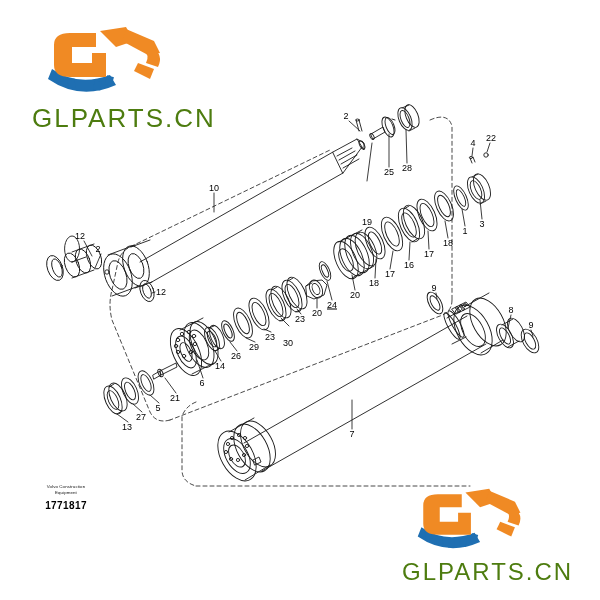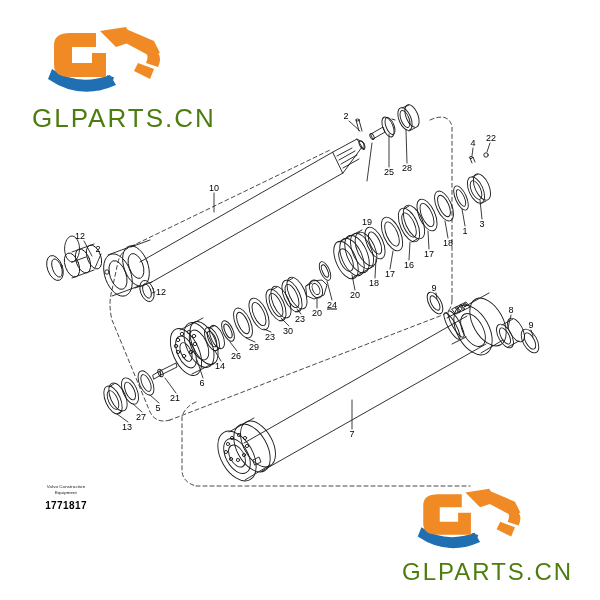--- a/index.html
+++ b/index.html
@@ -315,21 +315,21 @@
       <div class="callout" style="left: 465px; top: 231px;">1</div>
       <div class="callout" style="left: 448px; top: 243px;">18</div>
       <div class="callout" style="left: 429px; top: 254px;">17</div>
       <div class="callout" style="left: 409px; top: 265px;">16</div>
       <div class="callout" style="left: 390px; top: 274px;">17</div>
       <div class="callout" style="left: 374px; top: 283px;">18</div>
       <div class="callout" style="left: 355px; top: 295px;">20</div>
       <div class="callout" style="left: 332px; top: 305px; text-decoration: underline;">24</div>
       <div class="callout" style="left: 317px; top: 313px;">20</div>
       <div class="callout" style="left: 300px; top: 319px;">23</div>
-      <div class="callout" style="left: 288px; top: 331px;">30</div>
+      <div class="callout" style="left: 288px; top: 343px;">30</div>
       <div class="callout" style="left: 270px; top: 337px;">23</div>
       <div class="callout" style="left: 254px; top: 347px;">29</div>
       <div class="callout" style="left: 236px; top: 356px;">26</div>
       <div class="callout" style="left: 220px; top: 366px;">14</div>
       <div class="callout" style="left: 202px; top: 383px;">6</div>
       <div class="callout" style="left: 175px; top: 398px;">21</div>
       <div class="callout" style="left: 158px; top: 408px;">5</div>
       <div class="callout" style="left: 141px; top: 417px;">27</div>
       <div class="callout" style="left: 127px; top: 427px;">13</div>
       <div class="callout" style="left: 80px; top: 236px;">12</div>

